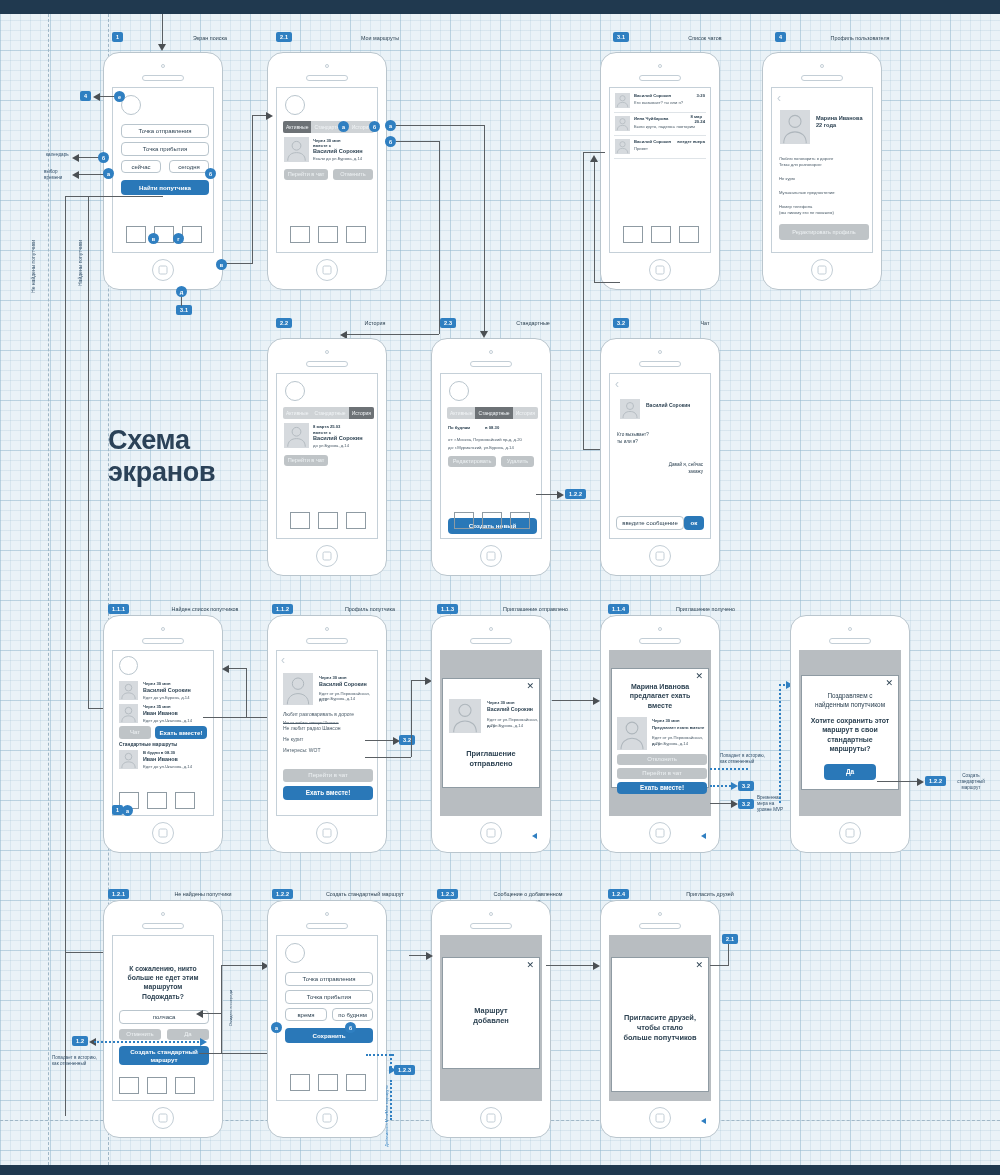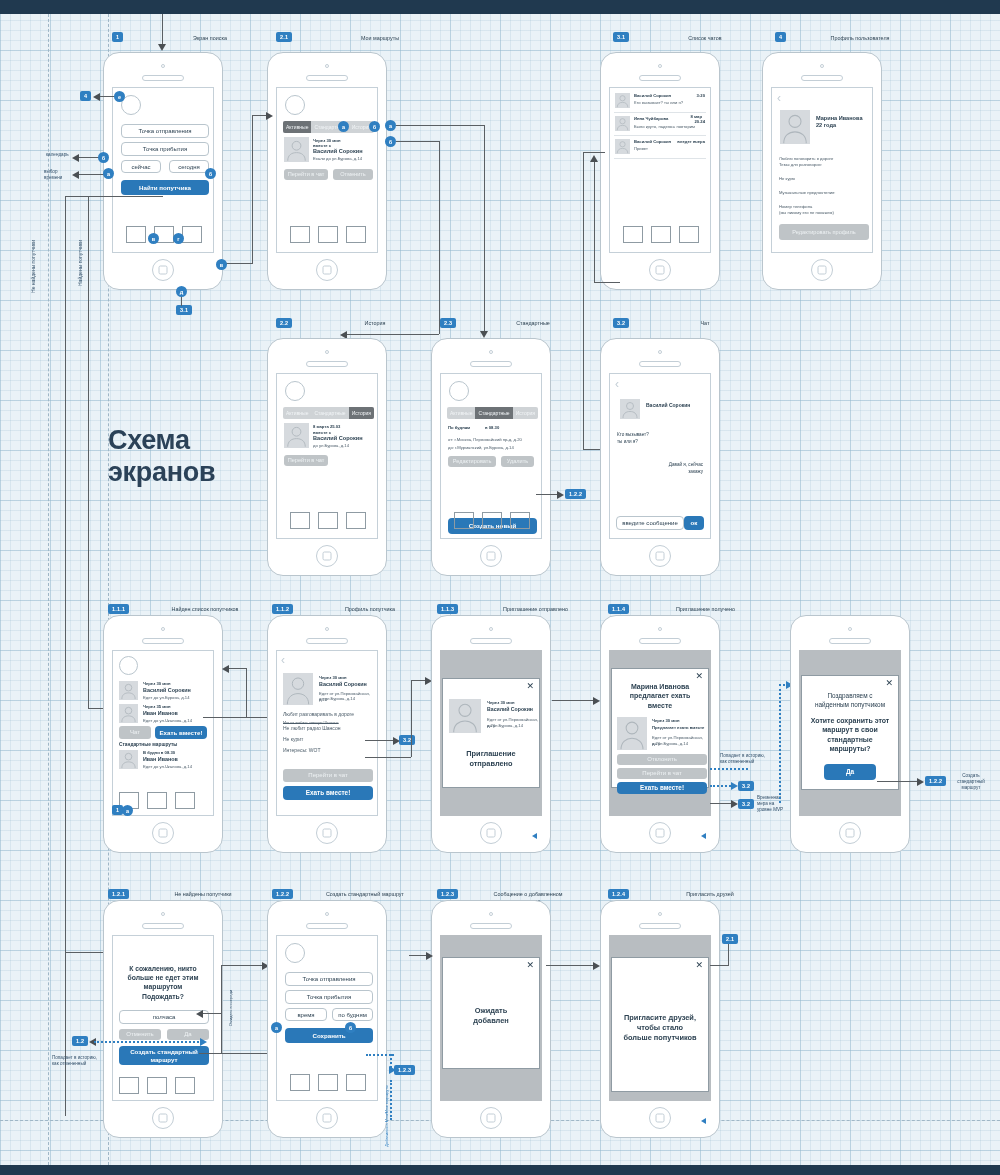--- a/index.html
+++ b/index.html
@@ -668,21 +668,21 @@
 <div class="phone" style="left:431px; top:900px;">
   <div class="cam"></div>
   <div class="speaker"></div>
   <div class="home">
       <i></i>
     </div>
   <div class="screen plain">
     <div class="greybar" style="top:0; height:168px; background:#b8bdc1;"></div>
     <div class="modal" style="left:2px; right:2px; top:22px; height:112px;">
       <div class="xmark" style="right:5px; top:3px;">✕</div>
-      <div class="bigmsg" style="left:0; right:0; top:48px; white-space:pre-line;">Ожидать
+      <div class="bigmsg" style="left:0; right:0; top:48px; white-space:pre-line;">Маршрут
 добавлен</div>
     </div>
   </div>
 </div>
 <div class="gline h" style="left:409px; top:955px; width:21px;"></div>
 <div class="arrowhead ar-r" style="left:426px; top:952px;"></div>
 
 <div class="gline h" style="left:546px; top:965px; width:50px;"></div>
 <div class="arrowhead ar-r" style="left:593px; top:962px;"></div>
 

